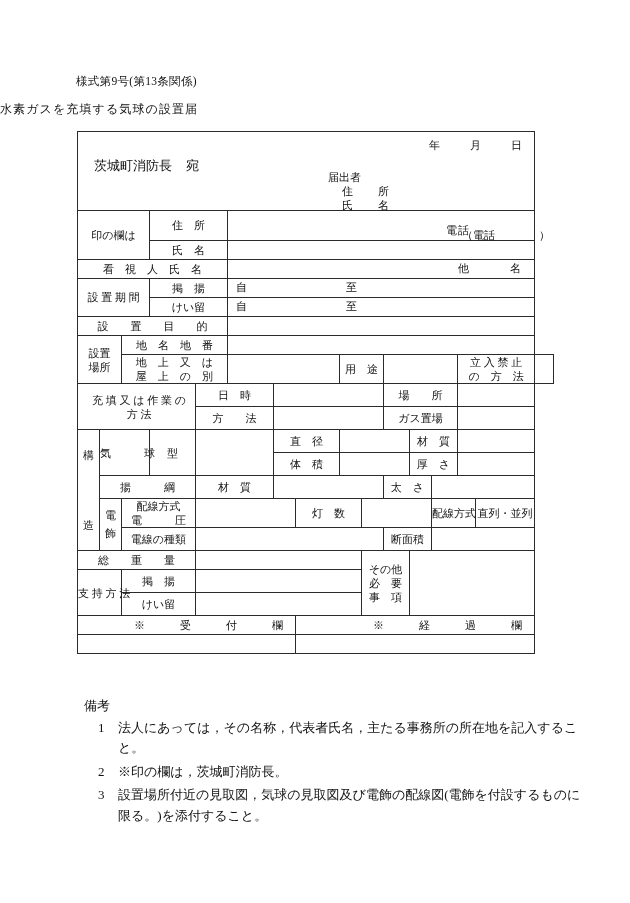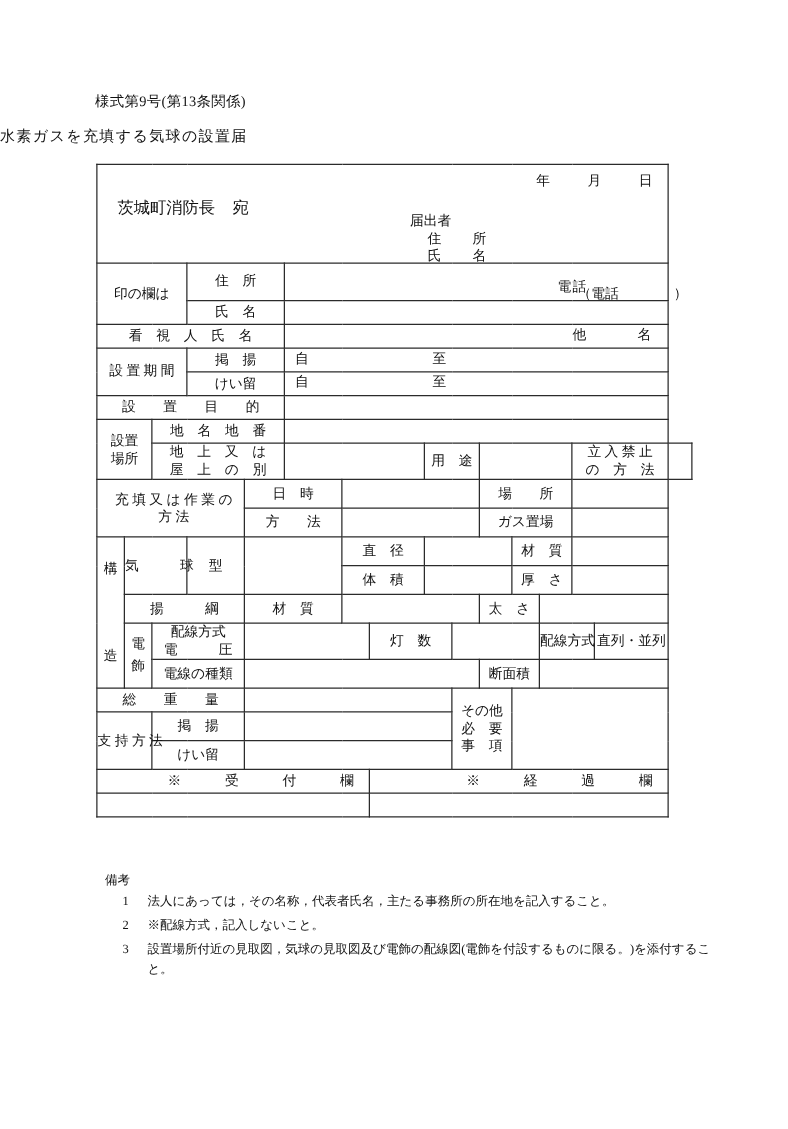--- a/index.html
+++ b/index.html
@@ -144,21 +144,21 @@
   
   .receipt-head { text-align: right; letter-spacing: 12px; text-indent: 12px; height: 22px; }
   .receipt-body { height: 42px; }
 
   
   .remarks {
     position: absolute;
     left: 84px;
     top: 697px;
     width: 500px;
-    font-size: 10px;
+    font-size: 13px;
   }
   .remarks .rm-title { margin-bottom: 3px; }
   .remarks ol {
     list-style: none;
     margin: 0;
     padding: 0;
   }
   .remarks li {
     position: relative;
     padding-left: 34px;
@@ -396,21 +396,21 @@
 
   <div class="remarks">
     <div class="rm-title">備考</div>
     <ol>
       <li>
         <span class="num">1</span>
         <span>法人にあっては，その名称，代表者氏名，主たる事務所の所在地を記入すること。</span>
       </li>
       <li>
         <span class="num">2</span>
-        <span>※配線方式，記入しないこと。</span>
+        <span>※印の欄は，茨城町消防長。</span>
       </li>
       <li>
         <span class="num">3</span>
         <span>設置場所付近の見取図，気球の見取図及び電飾の配線図(電飾を付設するものに限る。)を添付すること。</span>
       </li>
     </ol>
   </div>
 
 </div>
 

